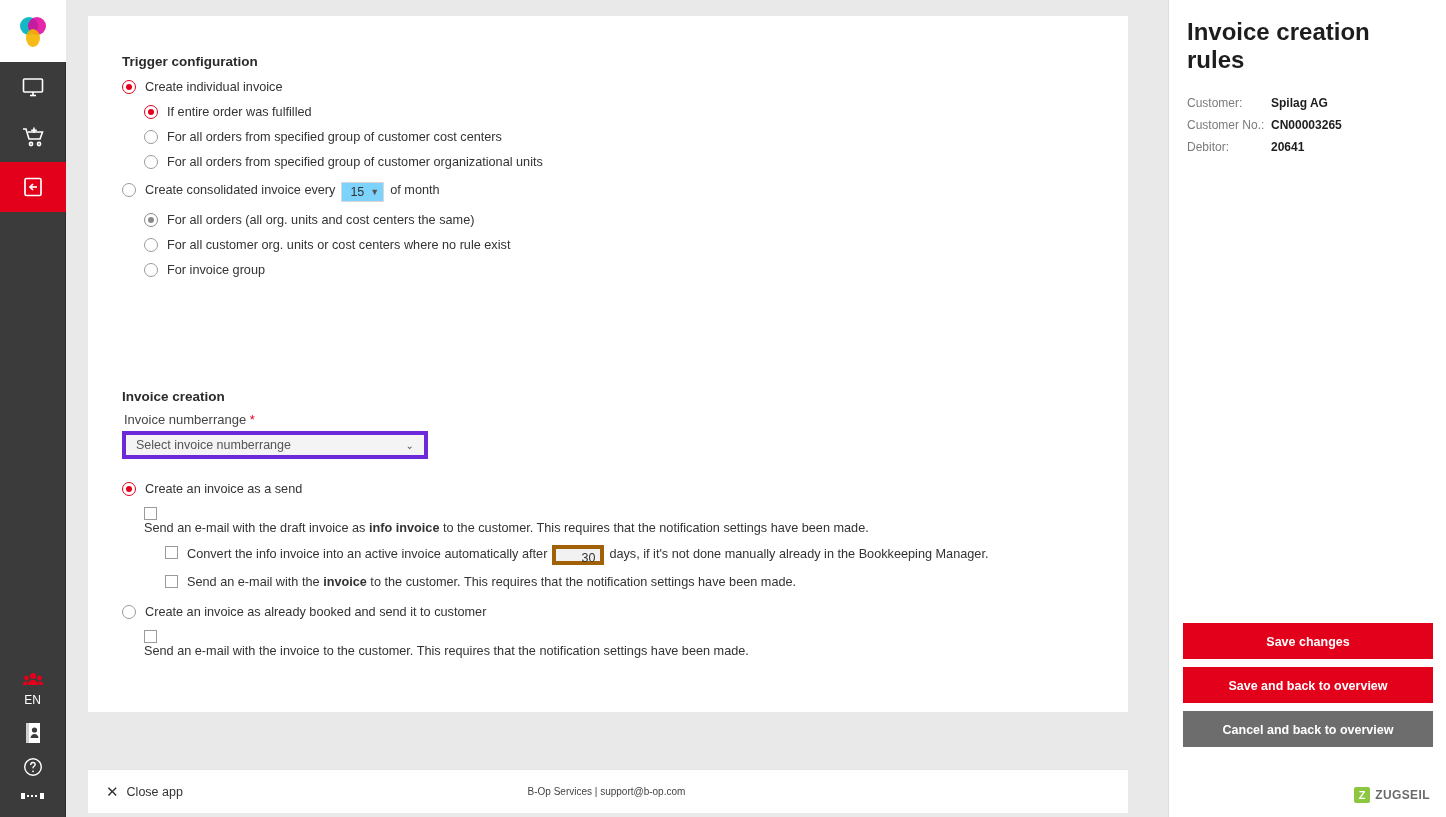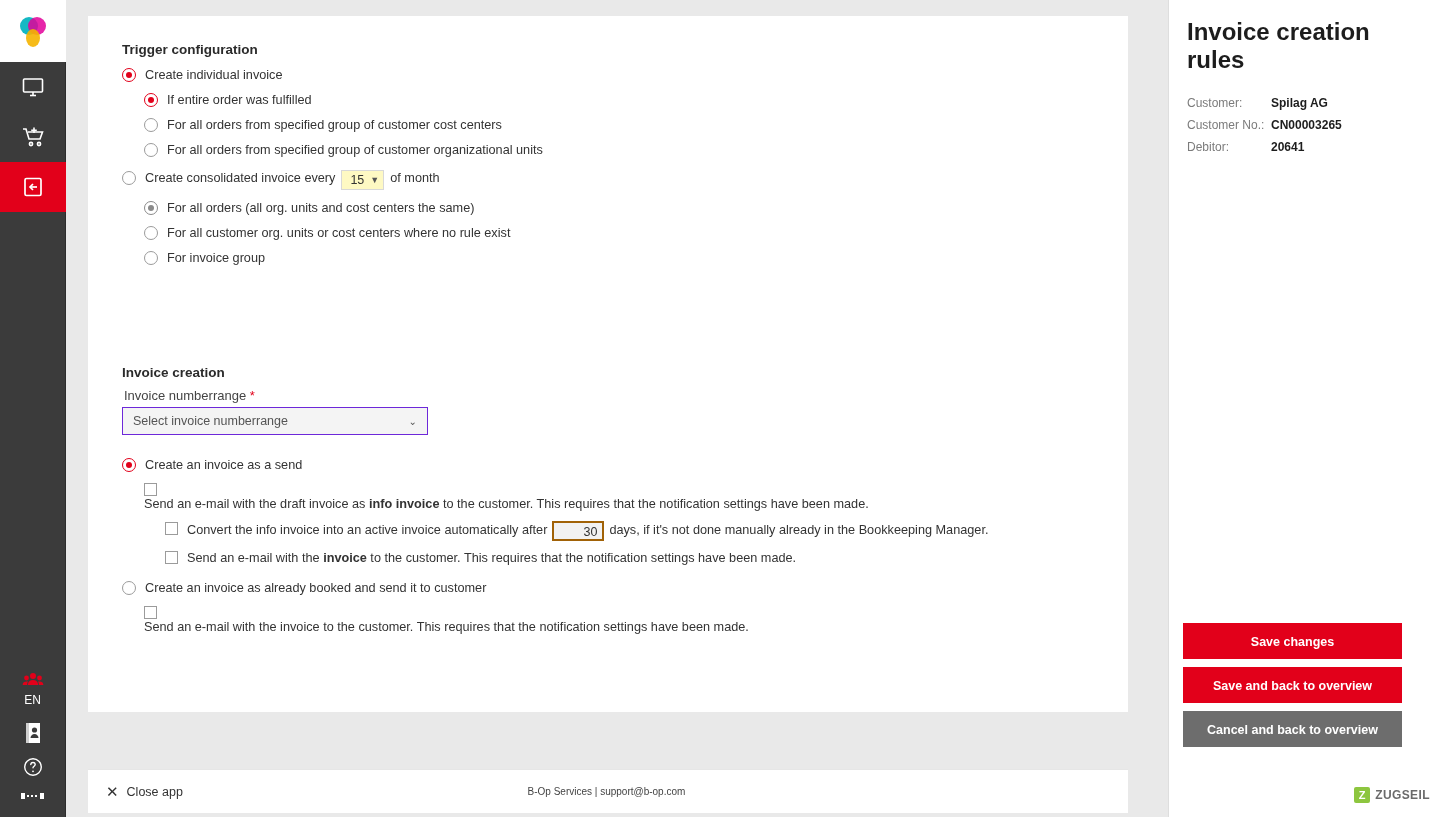--- a/index.html
+++ b/index.html
@@ -98,21 +98,21 @@
     width: 1040px;
     height: 696px;
     padding: 22px 34px;
     position: relative;
   }
 
   .section-title {
     font-weight: bold;
     font-size: 13.5px;
     color: #2b2b2b;
-    margin: 4px 0 10px 0;
+    margin: 16px 0 10px 0;
   }
 
   .radio-row, .check-row {
     display: flex;
     align-items: flex-start;
     margin: 0 0 9px 0;
     line-height: 16px;
   }
   .radio-row .lbl, .check-row .lbl {
     font-size: 12.7px;
@@ -164,21 +164,21 @@
     margin-right: 9px;
     margin-top: 1px;
     flex: 0 0 13px;
     cursor: pointer;
   }
 
   .inline-select {
     display: inline-flex;
     align-items: center;
     border: 1px solid #d8d8d8;
-    background: #fef9c3;
+    background: #7dd3fc;
     height: 20px;
     padding: 0 4px 0 8px;
     margin: 0 6px;
     font-size: 12.5px;
     color: #333;
     cursor: pointer;
     vertical-align: middle;
   }
   .inline-select .chev {
     margin-left: 6px;
@@ -189,36 +189,36 @@
   .field-label {
     font-size: 13px;
     color: #444;
     margin: 0 0 4px 2px;
   }
   .req { color: #e2001a; }
 
   .select-box {
     width: 306px;
     height: 28px;
-    border: 1px solid #6d28d9;
+    border: 4px solid #6d28d9;
     background: #f4f4f4;
     display: flex;
     align-items: center;
     justify-content: space-between;
     padding: 0 10px;
     font-size: 12.5px;
     color: #555;
     cursor: pointer;
   }
   .select-box .chev { font-size: 10px; color: #555; }
 
   .num-input {
     width: 52px;
     height: 20px;
-    border: 2px solid #a16207;
+    border: 4px solid #a16207;
     background: #f2f2f2;
     font-size: 12.5px;
     color: #333;
     text-align: right;
     padding: 0 5px;
     margin: 0 5px;
     display: inline-block;
     line-height: 18px;
     vertical-align: middle;
   }
@@ -289,21 +289,21 @@
     font-weight: bold;
   }
   .rp-buttons {
     position: absolute;
     left: 14px;
     bottom: 62px;
     width: 250px;
   }
   .btn {
     display: block;
-    width: 219px;
+    width: 250px;
     height: 36px;
     line-height: 36px;
     text-align: center;
     font-size: 12.5px;
     font-weight: bold;
     color: #ffffff;
     margin-bottom: 8px;
     cursor: pointer;
     border: none;
     font-family: "Liberation Sans", sans-serif;

